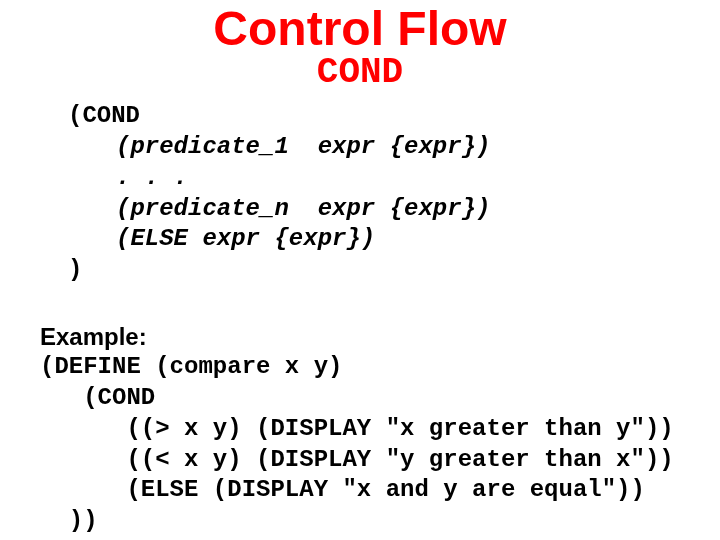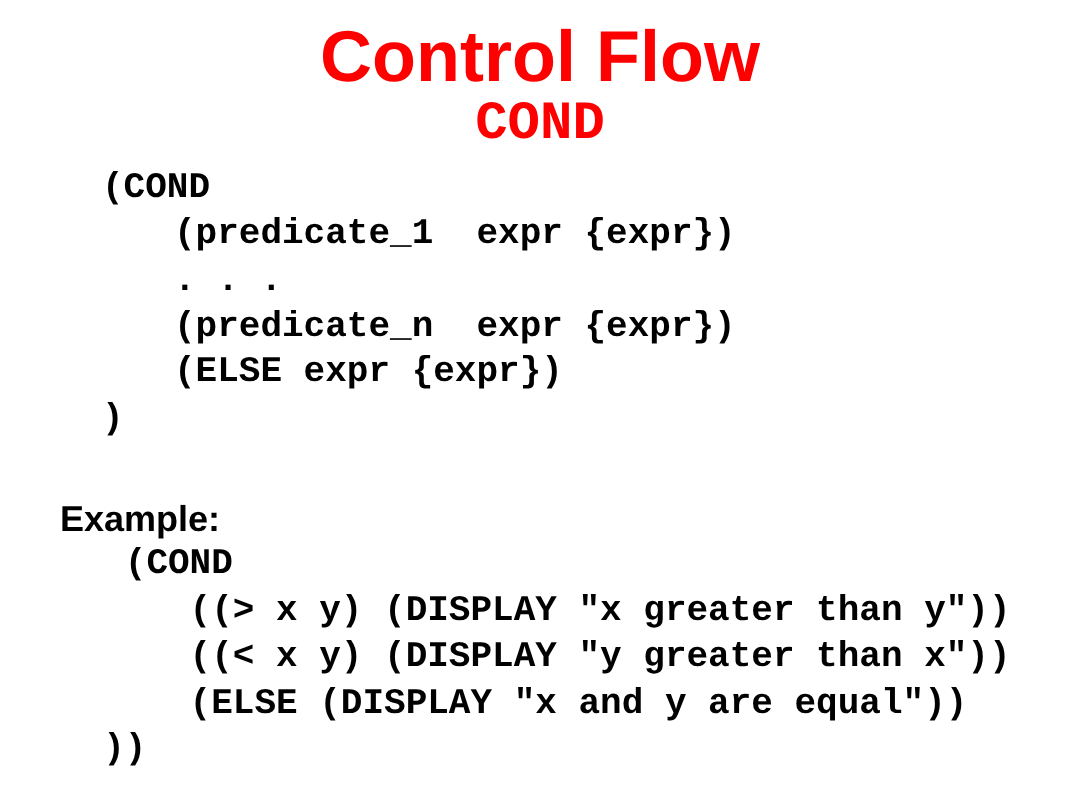--- a/index.html
+++ b/index.html
@@ -16,21 +16,21 @@
     height: 540px;
     font-family: "Comic Sans MS", "Comic Sans", cursive, sans-serif;
     color: #000;
   }
   .title {
     text-align: center;
     font-weight: bold;
     color: #ff0000;
     font-size: 48px;
     line-height: 1.05;
-    padding-top: 14px;
+    padding-top: 4px;
   }
   .subtitle {
     text-align: center;
     font-family: "Courier New", Courier, monospace;
     font-weight: bold;
     color: #ff0000;
     font-size: 36px;
     margin-top: -2px;
   }
   .body {
@@ -46,21 +46,21 @@
     font-weight: bold;
   }
   .syntax {
     font-family: "Courier New", Courier, monospace;
     font-weight: bold;
     font-size: 24px;
     line-height: 1.28;
     white-space: pre;
   }
   .indent1 { padding-left: 28px; }
-  .indent2 { padding-left: 76px; }
+  .indent2 { padding-left: 76px; font-style: italic; }
   .example-label {
     font-weight: bold;
     font-size: 24px;
     margin-top: 36px;
   }
   .example {
     font-family: "Courier New", Courier, monospace;
     font-weight: bold;
     font-size: 24px;
     line-height: 1.28;
@@ -80,20 +80,21 @@
 
     <div class="syntax indent1">(COND</div>
     <div class="syntax indent2">(predicate_1  expr {expr})</div>
     <div class="syntax indent2">. . .</div>
     <div class="syntax indent2">(predicate_n  expr {expr})</div>
     <div class="syntax indent2">(ELSE expr {expr})</div>
     <div class="syntax indent1">)</div>
 
     <div class="example-label">Example:</div>
 
+    <div class="example">(DEFINE (compare x y)</div>
     <div class="example">   (COND</div>
     <div class="example">      ((&gt; x y) (DISPLAY "x greater than y"))</div>
     <div class="example">      ((&lt; x y) (DISPLAY "y greater than x"))</div>
     <div class="example">      (ELSE (DISPLAY "x and y are equal"))</div>
     <div class="example">  ))</div>
 
   </div>
 
 </div>
 

